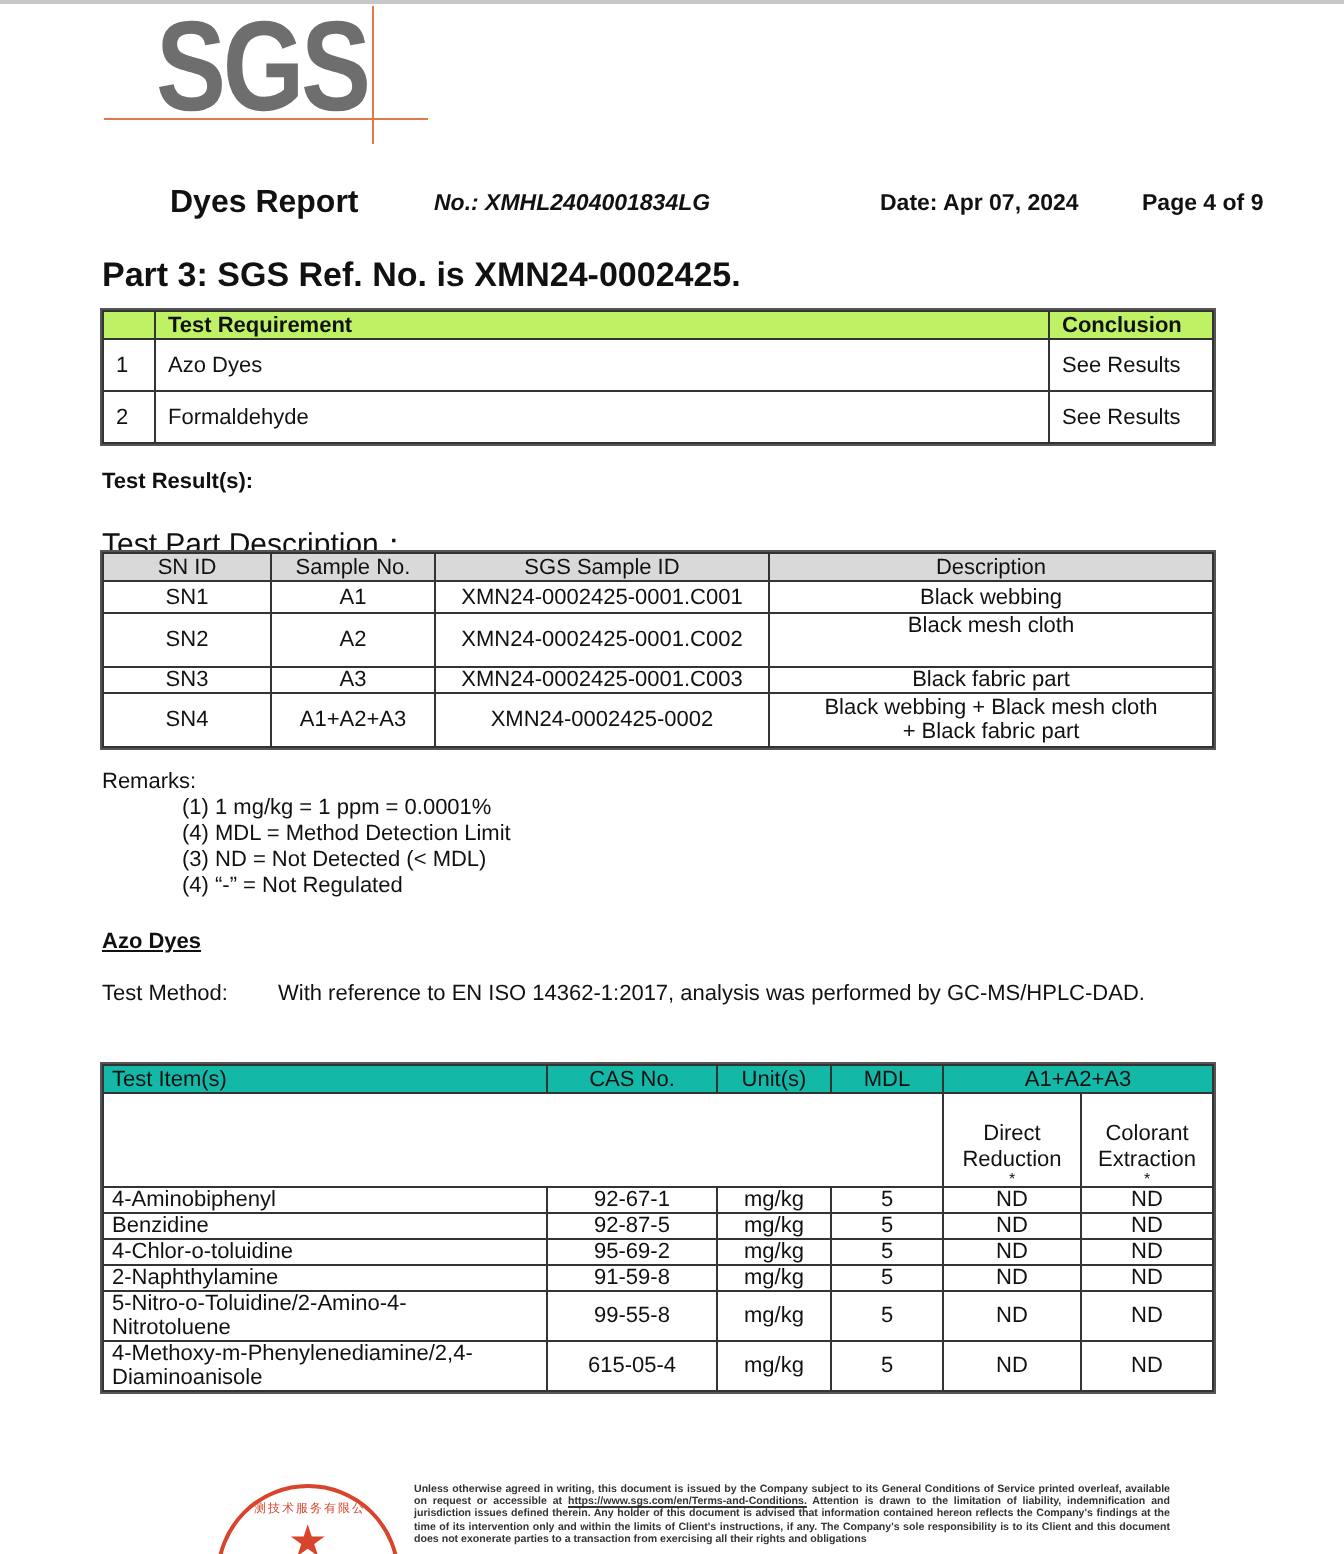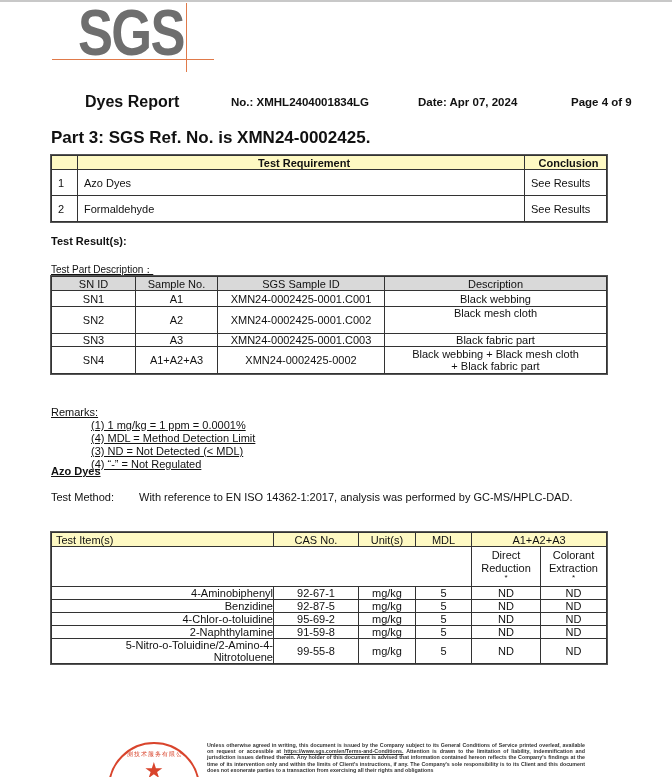--- a/index.html
+++ b/index.html
@@ -6,57 +6,57 @@
   html, body { width: 672px; height: 777px; overflow: hidden; background: #fff; }
   body { font-family: "Liberation Sans", sans-serif; color: #111; position: relative; font-size: 11px; }
   .topline { position: absolute; left: 0; top: 0; width: 672px; height: 2px; background: #c8c8c8; }
   .logo { position: absolute; left: 78px; top: 3px; width: 108px; height: 56px; }
   .logo-text { position: absolute; left: 0; top: -6px; font-family: "Liberation Sans", sans-serif; font-weight: bold; font-size: 64px; color: #6e6e6e; letter-spacing: -2px; transform: scaleX(0.82); transform-origin: left top; line-height: 72px; }
   .logo-hline { position: absolute; left: 52px; top: 59px; width: 162px; height: 1px; background: #e07a4a; }
   .logo-vline { position: absolute; left: 186px; top: 3px; width: 1px; height: 69px; background: #e07a4a; }
 
   .hdr { position: absolute; top: 92px; font-weight: bold; }
   .hdr-title { left: 85px; font-size: 16px; top: 93px; }
-  .hdr-no { left: 231px; font-size: 11.5px; top: 96px; }
-  .hdr-date { left: 418px; font-size: 11.5px; top: 96px; }
+  .hdr-no { left: 217px; font-size: 11.5px; top: 96px; font-style: italic; }
+  .hdr-date { left: 440px; font-size: 11.5px; top: 96px; }
   .hdr-page { left: 571px; font-size: 11.5px; top: 96px; }
 
   .part { position: absolute; left: 51px; top: 128px; font-weight: bold; font-size: 17px; }
 
   table { border-collapse: collapse; position: absolute; font-size: 11px; }
   td, th { border: 1px solid #333; font-weight: normal; }
   .outer { outline: 1.5px solid #555; }
 
   #req-table { left: 51px; top: 155px; width: 556px; }
-  #req-table th { background: #fef9c3; font-weight: bold; height: 14px; text-align: center; padding-left: 6px; }
+  #req-table th { background: #bef264; font-weight: bold; height: 14px; text-align: left; padding-left: 6px; }
   #req-table td { height: 26px; padding-left: 6px; }
   #req-table .c1 { width: 26px; }
   #req-table .c3 { width: 82px; }
 
   .results-label { position: absolute; left: 51px; top: 235px; font-weight: bold; font-size: 11px; }
-  .tpd-label { position: absolute; left: 51px; top: 263px; font-size: 10px; text-decoration: underline; }
+  .tpd-label { position: absolute; left: 51px; top: 263px; font-size: 15px; text-decoration: underline; }
 
   #sample-table { left: 51px; top: 276px; width: 556px; }
   #sample-table th { background: #d9d9d9; height: 14px; text-align: center; }
   #sample-table td { text-align: center; line-height: 12px; }
   #sample-table .w1 { width: 84px; } #sample-table .w2 { width: 82px; } #sample-table .w3 { width: 167px; }
 
-  .remarks { position: absolute; left: 51px; top: 406px; font-size: 11px; line-height: 13px; text-decoration: underline; }
+  .remarks { position: absolute; left: 51px; top: 385px; font-size: 11px; line-height: 13px; }
   .remarks ol { list-style: none; padding-left: 40px; }
 
   .azo-title { position: absolute; left: 51px; top: 465px; font-weight: bold; text-decoration: underline; font-size: 11px; }
   .method { position: absolute; left: 51px; top: 491px; font-size: 11px; }
   .method .lbl { display: inline-block; width: 88px; }
 
   #res-table { left: 51px; top: 532px; width: 556px; }
-  #res-table th { background: #fef9c3; height: 14px; text-align: center; }
+  #res-table th { background: #14b8a6; height: 14px; text-align: center; }
   #res-table th.left { text-align: left; padding-left: 4px; }
   #res-table td { height: 13px; line-height: 12px; text-align: center; }
-  #res-table td.name { text-align: right; padding-left: 4px; }
-  #res-table .sub { line-height: 13px; height: 40px; vertical-align: top; padding-top: 2px; }
+  #res-table td.name { text-align: left; padding-left: 4px; }
+  #res-table .sub { line-height: 13px; height: 40px; vertical-align: top; padding-top: 14px; }
   #res-table .star { font-size: 8px; display: block; line-height: 6px; }
 
   .stamp { position: absolute; left: 108px; top: 742px; width: 92px; height: 92px; border-radius: 50%; border: 2px solid #d9442c; overflow: hidden; }
   .stamp-text { position: absolute; left: 10px; top: 6px; font-size: 6px; color: #d9442c; letter-spacing: 1px; }
   .stamp-star { position: absolute; left: 34px; top: 14px; color: #d9442c; font-size: 22px; }
   .disclaimer { position: absolute; left: 207px; top: 742px; width: 378px; font-size: 5.3px; line-height: 6.2px; font-weight: bold; color: #333; text-align: justify; }
   .disclaimer u { text-decoration: underline; }
 </style>
 </head>
 <body>
@@ -227,20 +227,31 @@
         <td class="name">
           <div>5-Nitro-o-Toluidine/2-Amino-4-</div>
           <div>Nitrotoluene</div>
         </td>
         <td>99-55-8</td>
         <td>mg/kg</td>
         <td>5</td>
         <td>ND</td>
         <td>ND</td>
       </tr>
+      <tr>
+        <td class="name">
+          <div>4-Methoxy-m-Phenylenediamine/2,4-</div>
+          <div>Diaminoanisole</div>
+        </td>
+        <td>615-05-4</td>
+        <td>mg/kg</td>
+        <td>5</td>
+        <td>ND</td>
+        <td>ND</td>
+      </tr>
     </tbody>
 </table>
 
 <div class="stamp">
   <div class="stamp-text">广测技术服务有限公司</div>
   <div class="stamp-star">★</div>
 </div>
 <div class="disclaimer">
   <span>Unless otherwise agreed in writing, this document is issued by the Company subject to its General Conditions of Service printed overleaf, available on request or accessible at </span><u>https://www.sgs.com/en/Terms-and-Conditions.</u><span> Attention is drawn to the limitation of liability, indemnification and jurisdiction issues defined therein. Any holder of this document is advised that information contained hereon reflects the Company's findings at the time of its intervention only and within the limits of Client's instructions, if any. The Company's sole responsibility is to its Client and this document does not exonerate parties to a transaction from exercising all their rights and obligations</span>
 </div>

